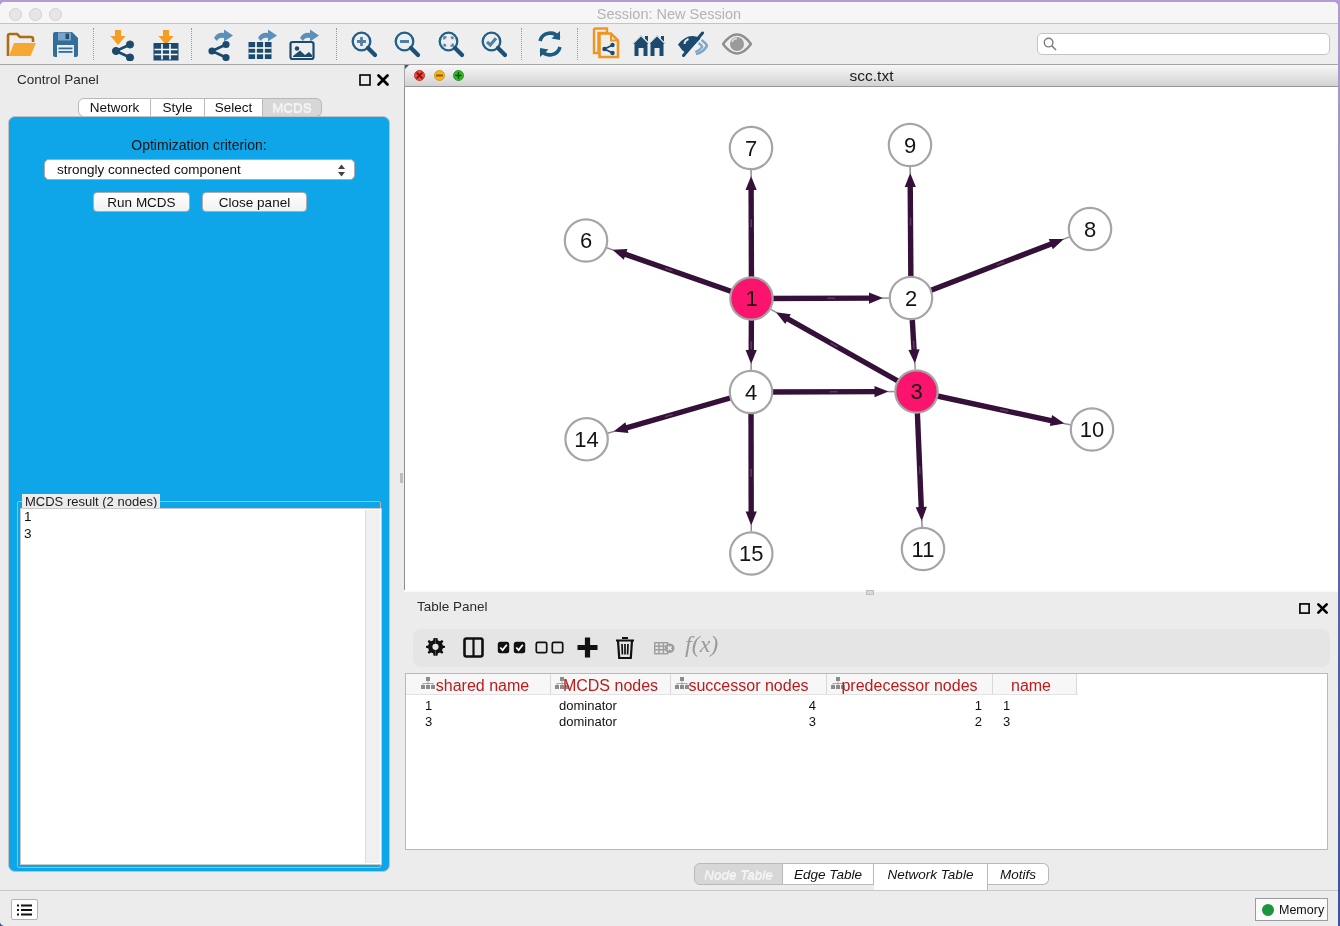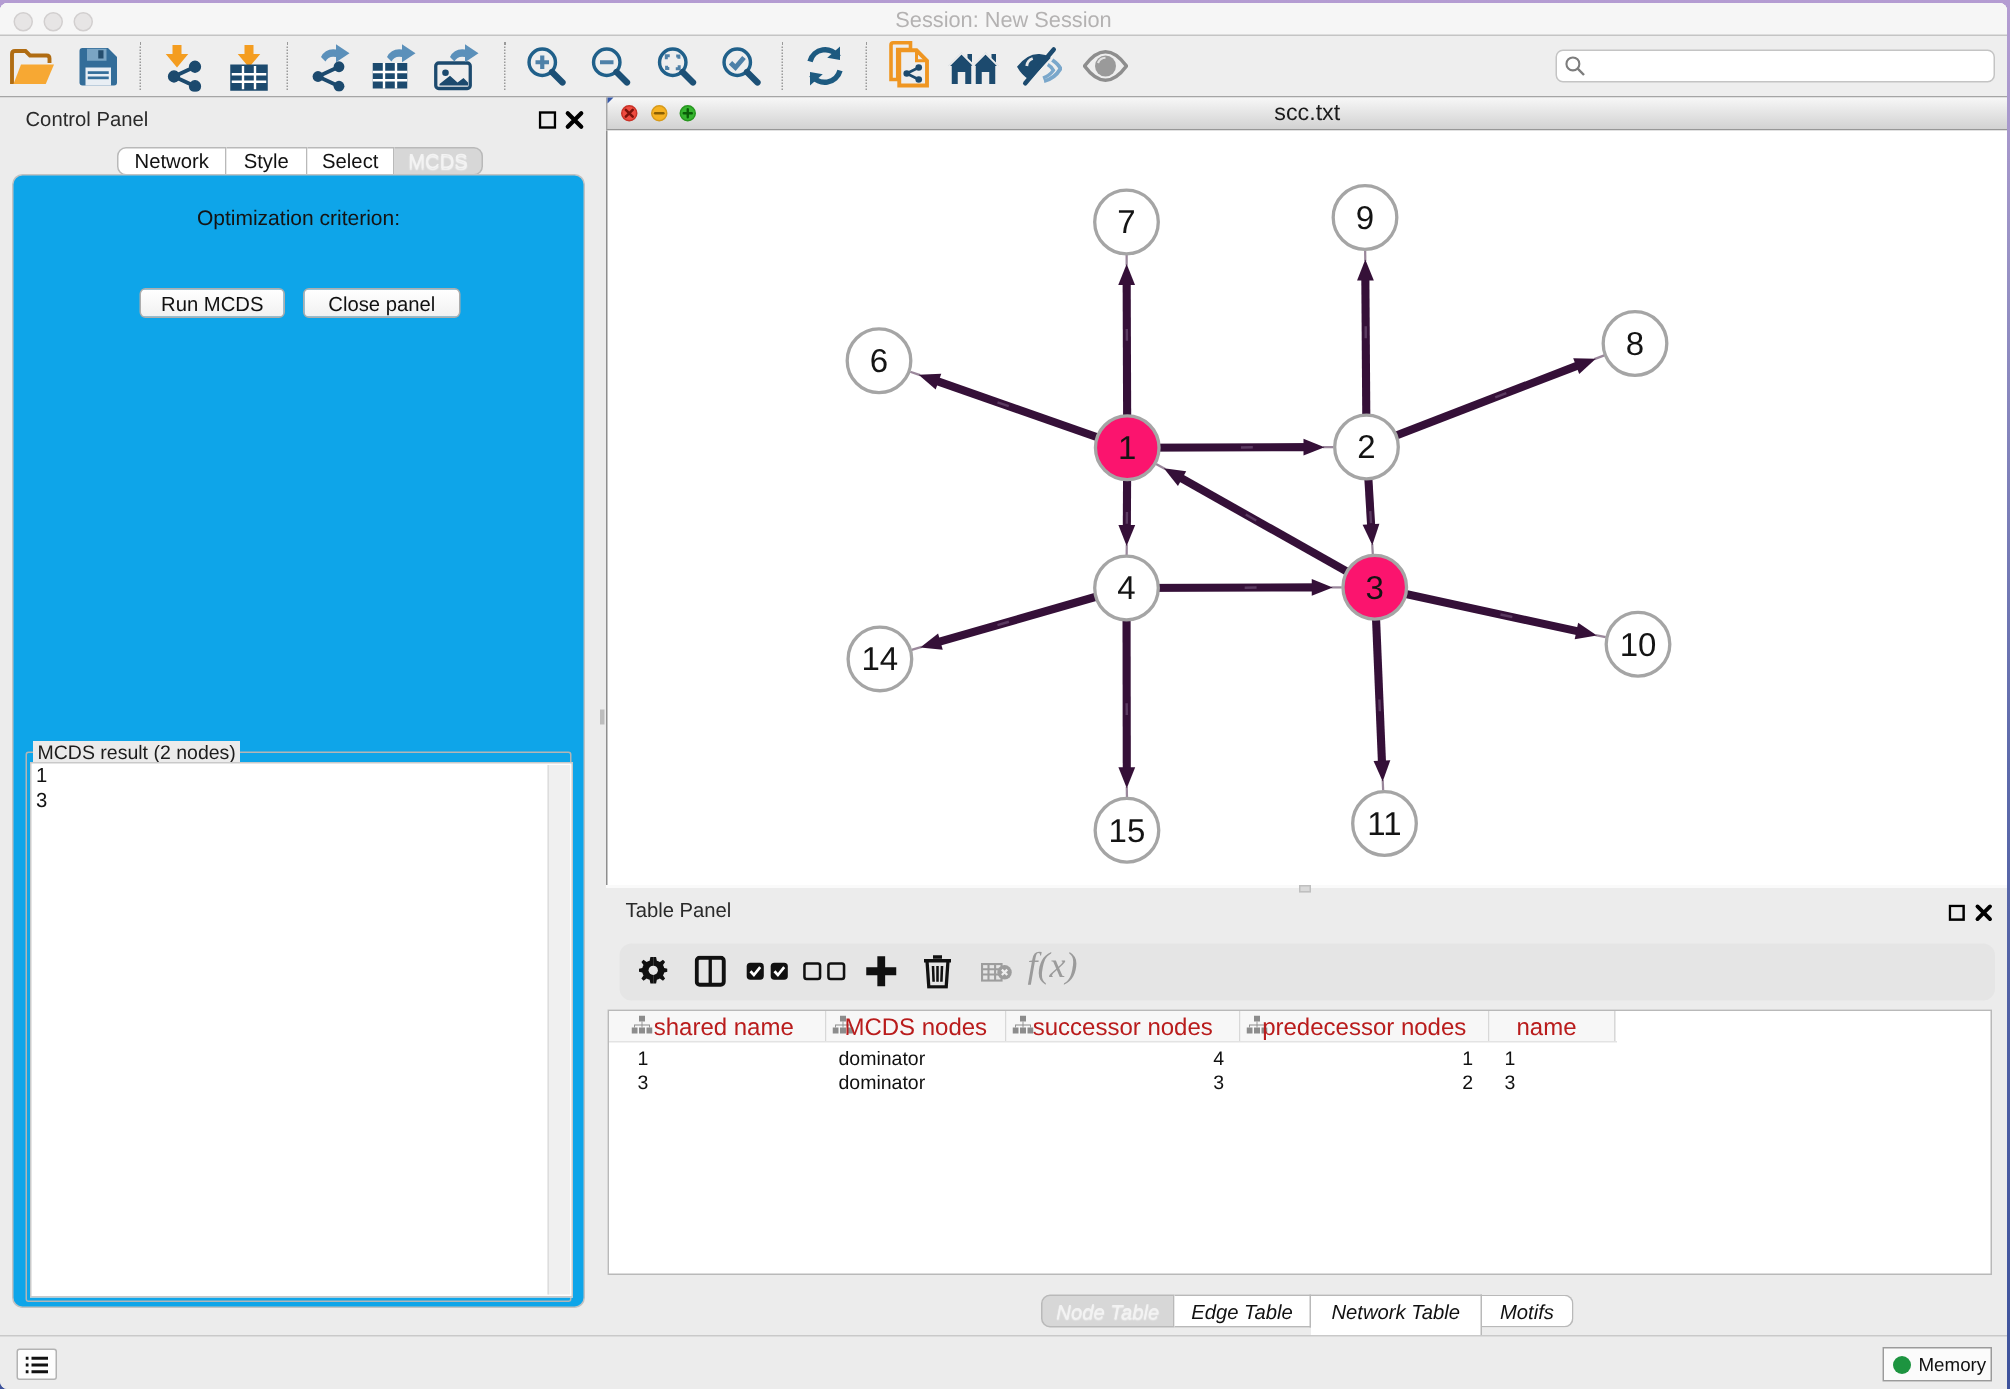--- a/index.html
+++ b/index.html
@@ -218,20 +218,27 @@
       <path d="M2.5 2.5 L11.5 11.5 M11.5 2.5 L2.5 11.5" stroke="#000" stroke-width="2.8" stroke-linecap="round"></path>
     </svg>
     <div class="tabrow" style="left:78px;top:33px;">
       <div class="tab first" style="width:73px;">Network</div>
       <div class="tab" style="width:54px;">Style</div>
       <div class="tab" style="width:58px;">Select</div>
       <div class="tab last disabled" style="width:59px;">MCDS</div>
     </div>
     <div id="cpcontent">
       <div style="position:absolute;left:0;top:20px;width:100%;text-align:center;font-size:14px;color:#141414;">Optimization criterion:</div>
+      <div style="position:absolute;left:35px;top:42px;width:311px;height:21px;background:#fff;border:1px solid #ababab;border-radius:5px;box-sizing:border-box;">
+        <div style="position:absolute;left:12px;top:2px;font-size:13.5px;color:#111;">strongly connected component</div>
+        <svg style="position:absolute;right:8px;top:4px" width="9" height="13" viewBox="0 0 9 13">
+          <path d="M4.5 0.5 L8 5 L1 5 Z" fill="#444"></path>
+          <path d="M4.5 12.5 L8 8 L1 8 Z" fill="#444"></path>
+        </svg>
+      </div>
       <div class="btn" style="left:84px;top:75px;width:97px;height:20px;line-height:19px;">Run MCDS</div>
       <div class="btn" style="left:193px;top:75px;width:105px;height:20px;line-height:19px;">Close panel</div>
 
       <div style="position:absolute;left:8px;top:384px;width:364px;height:367px;border:1px solid #b5b5b5;border-radius:2px;box-sizing:border-box;"></div>
       <div style="position:absolute;left:13px;top:377px;background:#ebebeb;padding:0 3px;font-size:13px;color:#1c1c1c;">MCDS result (2 nodes)</div>
       <div style="position:absolute;left:11px;top:391px;width:362px;height:357px;background:#fff;border:1px solid #c9c9c9;box-sizing:border-box;">
         <div style="position:absolute;left:3px;top:0px;font-size:13.5px;color:#111;line-height:16.8px;">1<br>3</div>
         <div style="position:absolute;right:1px;top:1px;width:14px;height:353px;background:#f0f0f0;border-left:1px solid #ddd;"></div>
       </div>
     </div>

